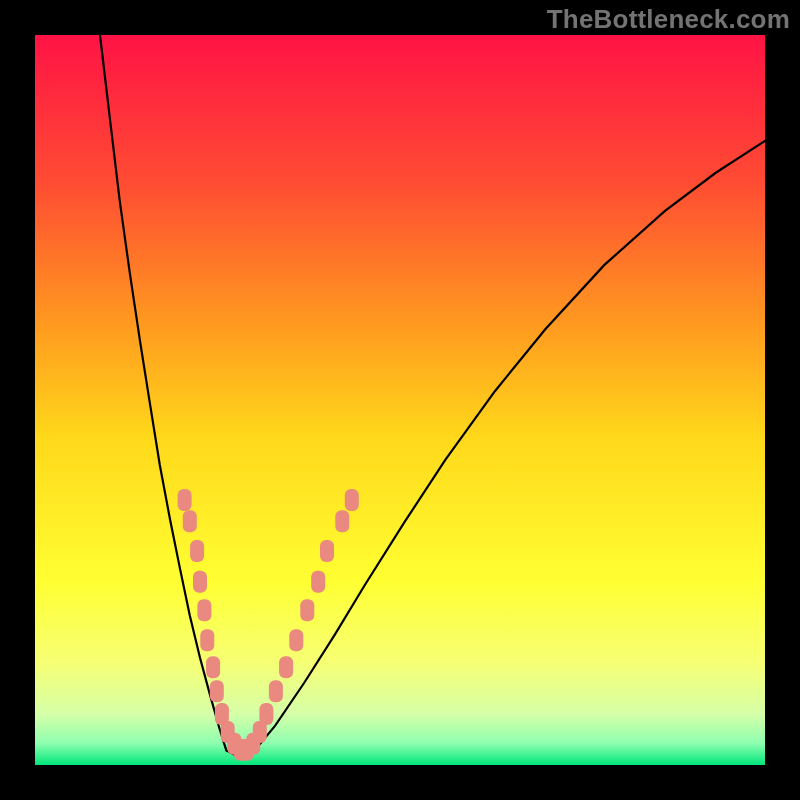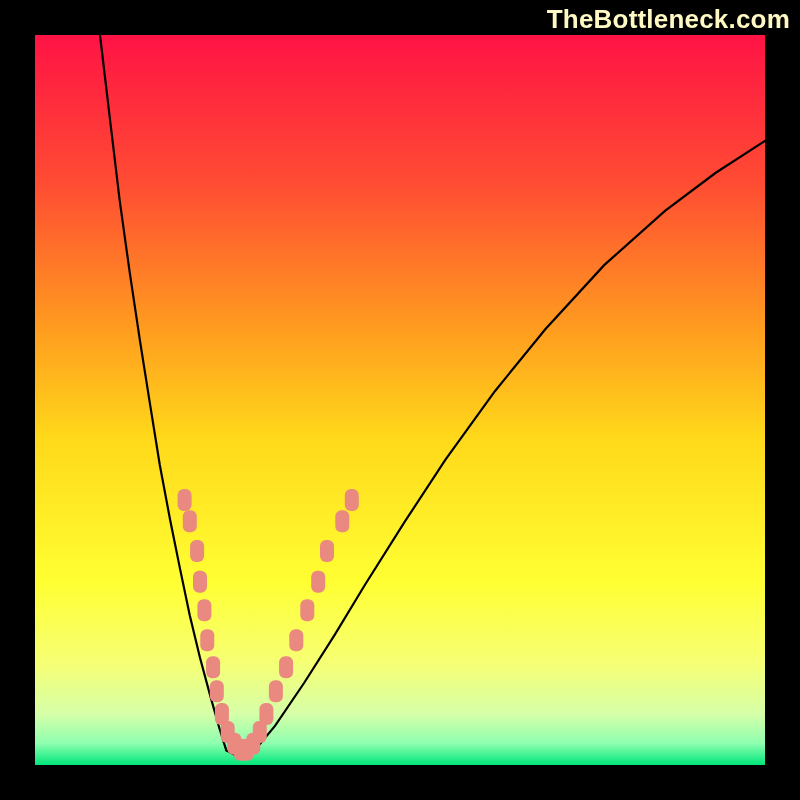--- a/index.html
+++ b/index.html
@@ -17,21 +17,21 @@
     width: 800px;
     height: 800px;
   }
   .watermark {
     position: absolute;
     top: 4px;
     right: 10px;
     font-family: Arial, Helvetica, sans-serif;
     font-size: 26px;
     font-weight: 600;
-    color: #fef9c3;
+    color: #737373;
     letter-spacing: 0.2px;
     user-select: none;
   }
   svg {
     position: absolute;
     left: 0;
     top: 0;
   }
 </style>
 </head>

